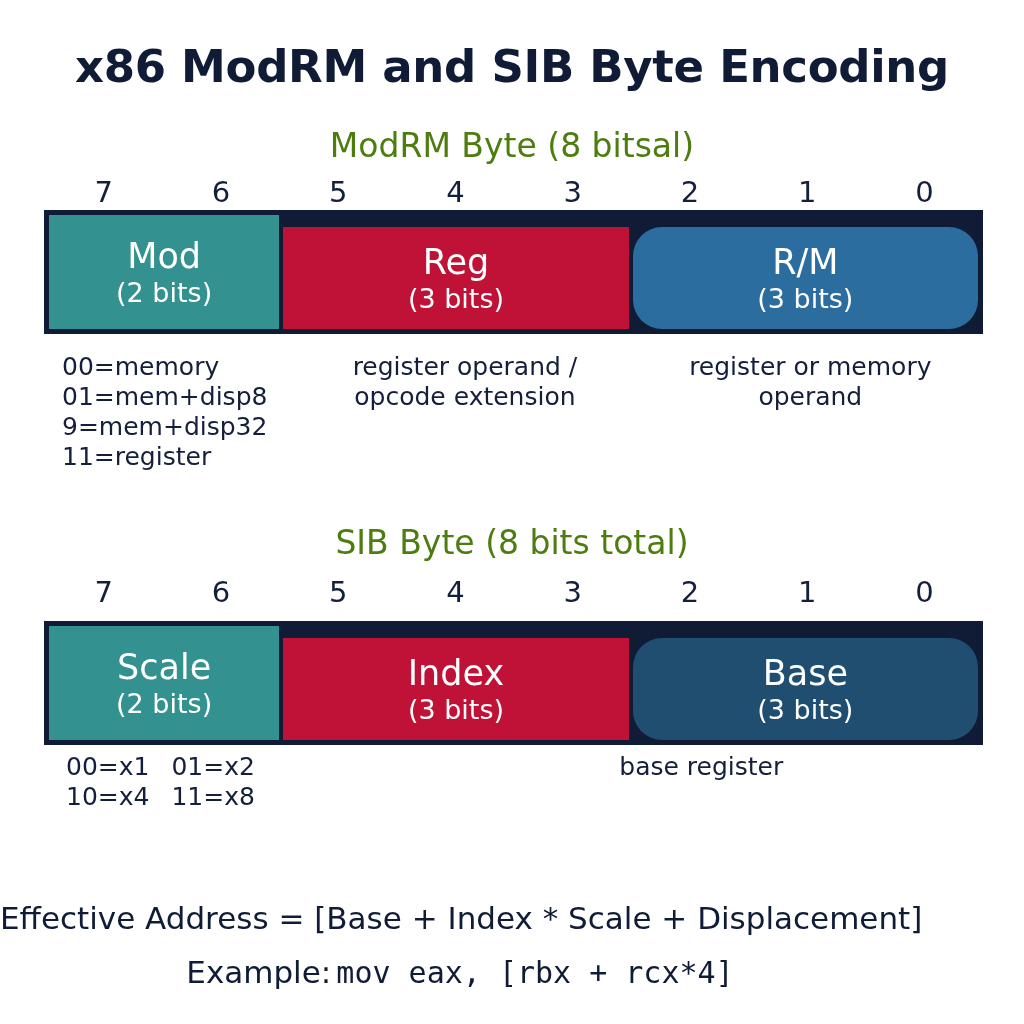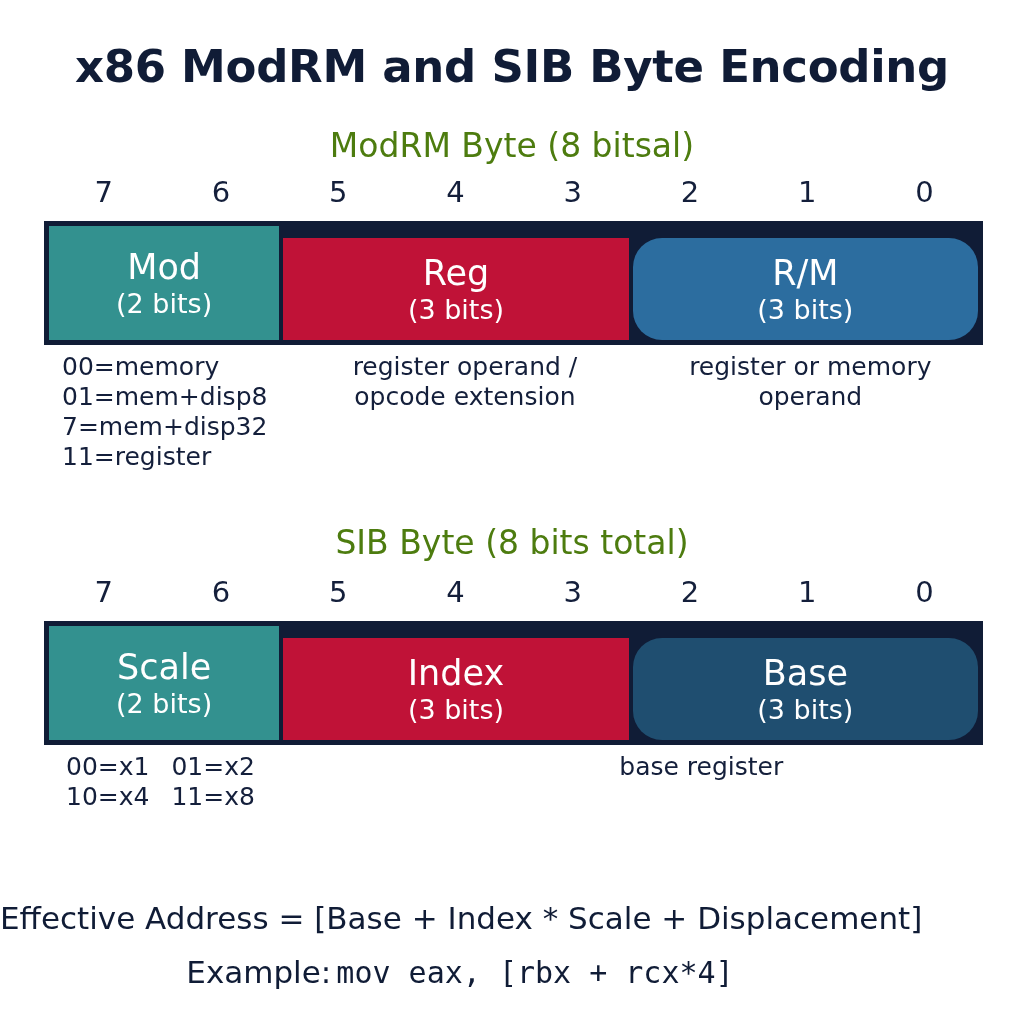--- a/index.html
+++ b/index.html
@@ -69,21 +69,21 @@
   .byte-bar {
     position: absolute;
     left: 44px;
     width: 939px;
     height: 124px;
     border: 5px solid #101c36;
     box-sizing: border-box;
     display: flex;
     background: #101c36;
   }
-  #modrm-bar { top: 221px; }
+  #modrm-bar { top: 210px; }
   #sib-bar   { top: 621px; }
 
   .field {
     box-sizing: border-box;
     display: flex;
     flex-direction: column;
     align-items: center;
     justify-content: center;
     color: #ffffff;
     border-right: 4px solid #101c36;
@@ -203,21 +203,21 @@
     <div class="field w3" style="background-color: rgb(44, 109, 159);">
       <div class="field-name">R/M</div>
       <div class="field-bits">(3 bits)</div>
     </div>
   </div>
 
   <div class="legend-row" id="modrm-legend">
     <div class="legend-cell c2 left">
       <div class="legend-line">00=memory</div>
       <div class="legend-line">01=mem+disp8</div>
-      <div class="legend-line">7=mem+disp32</div>
+      <div class="legend-line">9=mem+disp32</div>
       <div class="legend-line">11=register</div>
     </div>
     <div class="legend-cell c3 center">
       <div class="legend-line">register operand /</div>
       <div class="legend-line">opcode extension</div>
     </div>
     <div class="legend-cell c3 center">
       <div class="legend-line">register or memory</div>
       <div class="legend-line">operand</div>
     </div>

